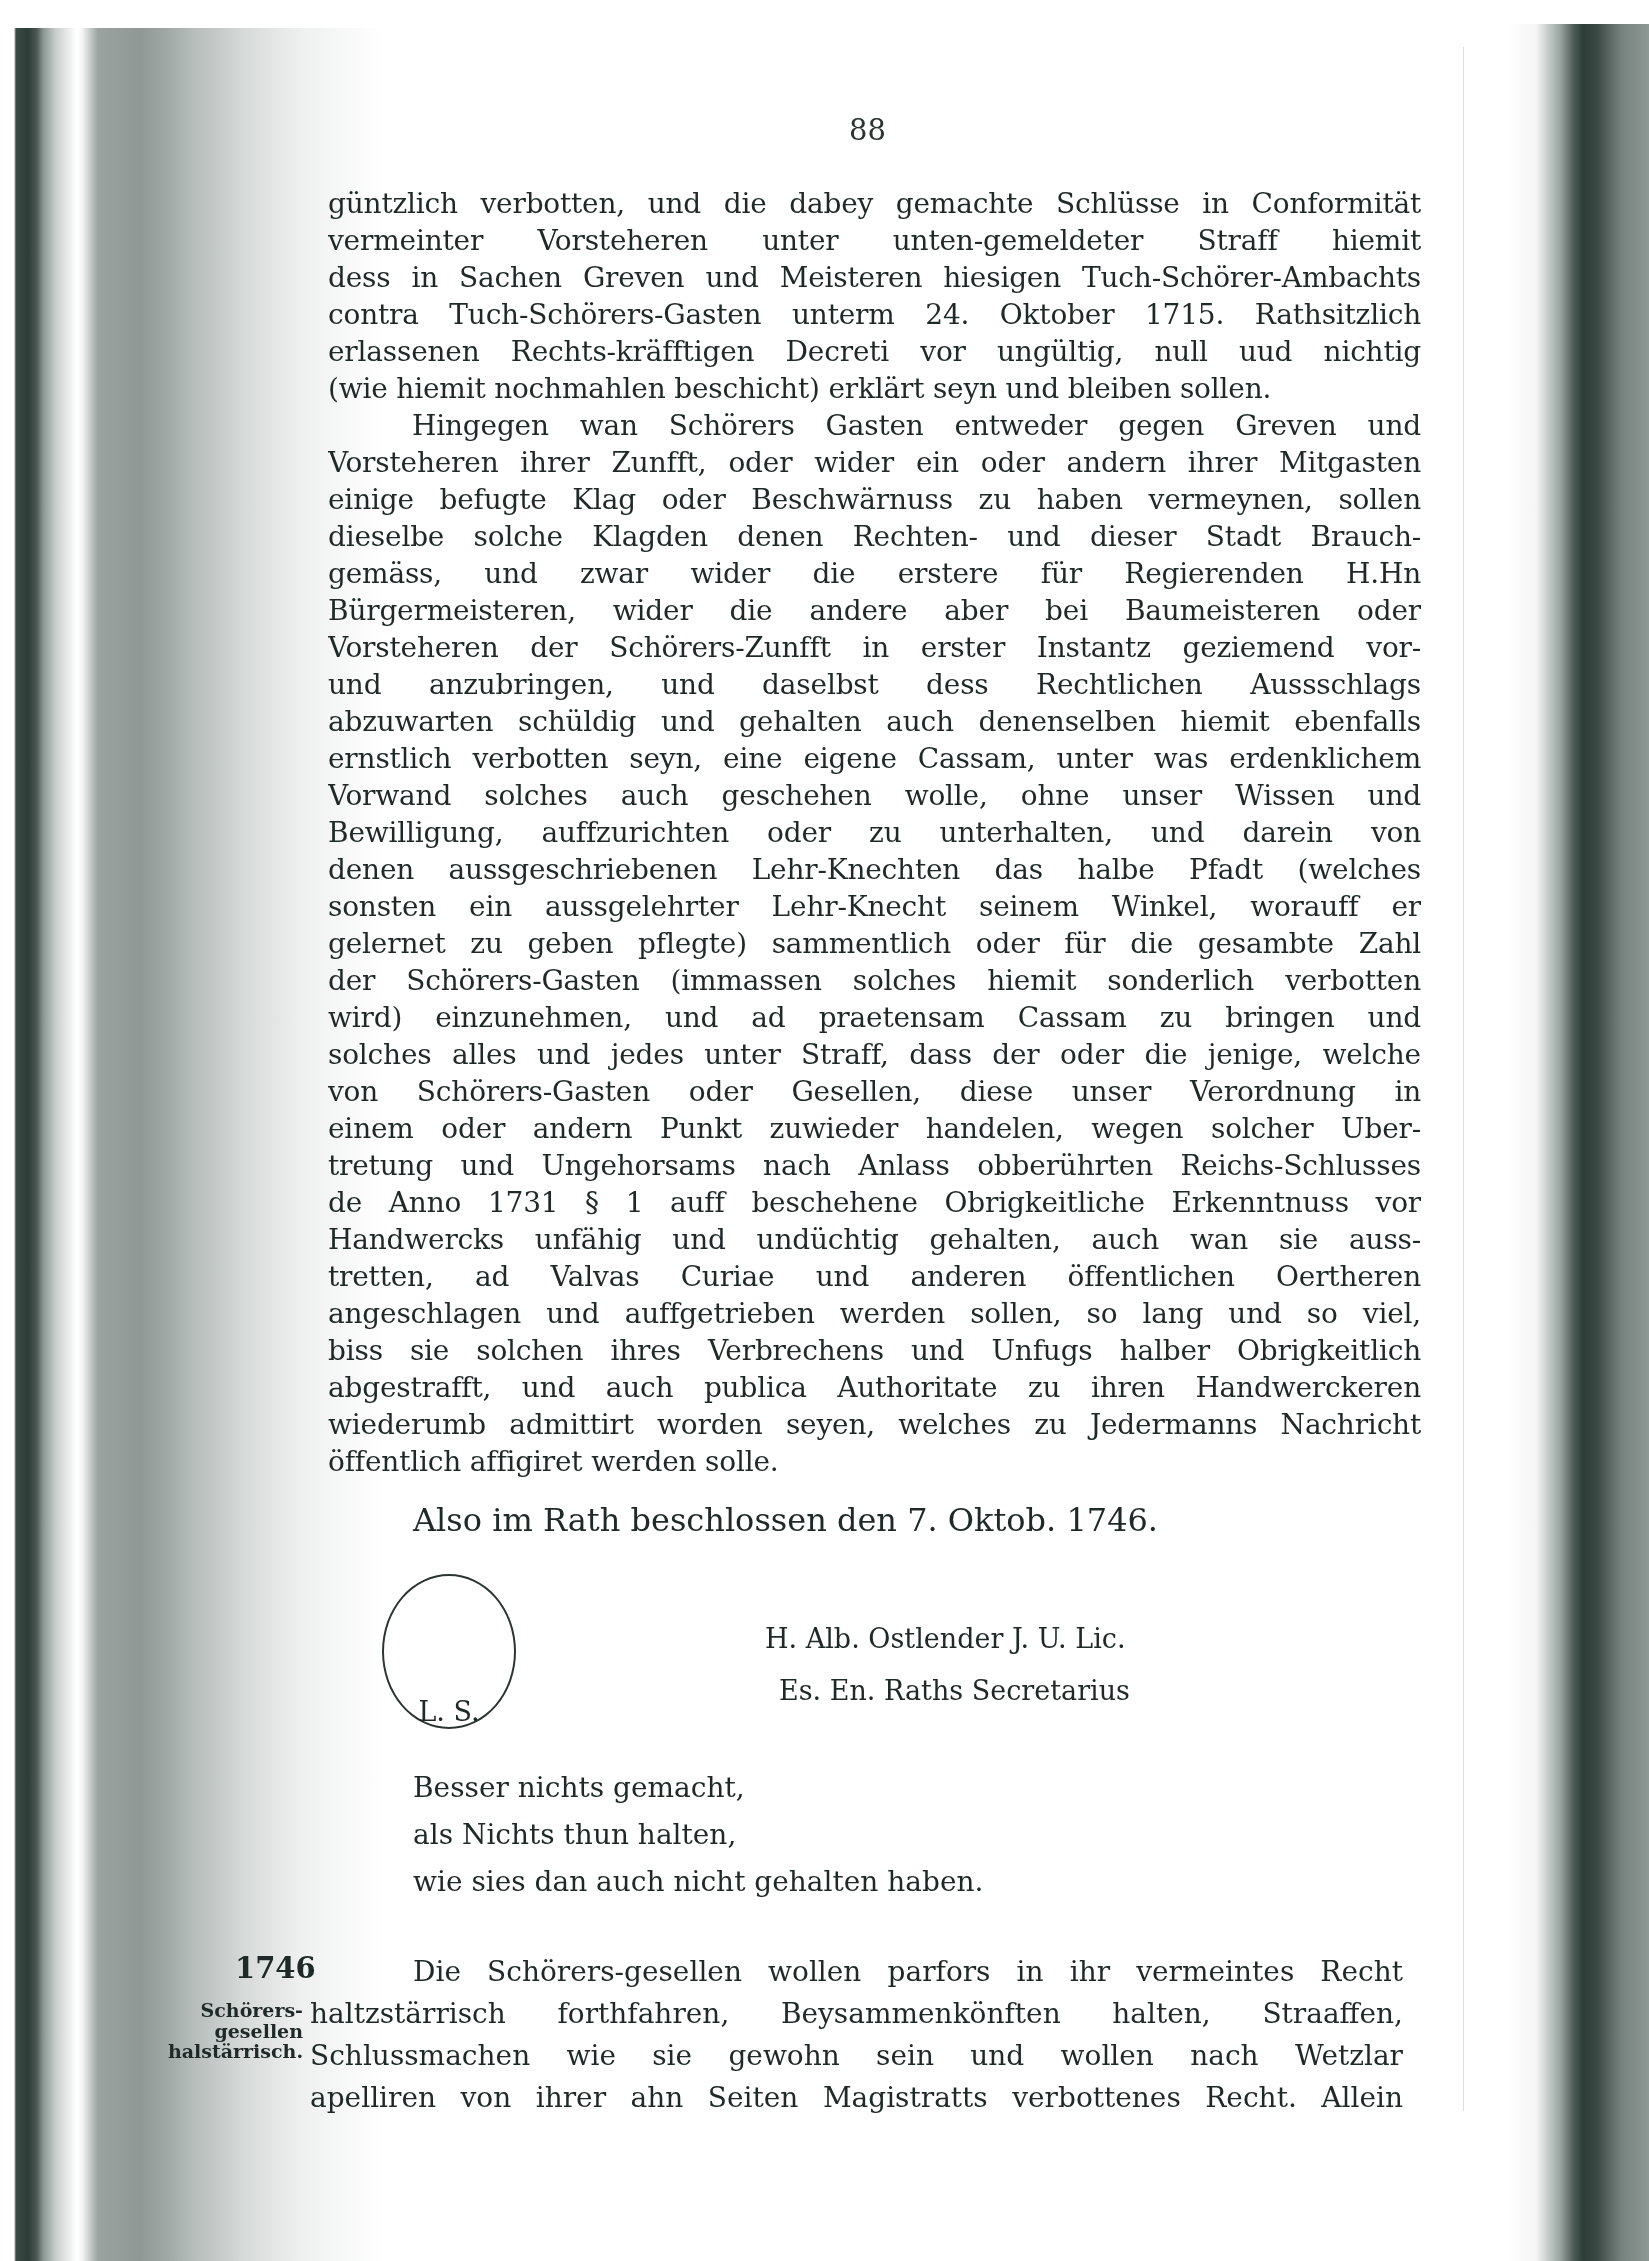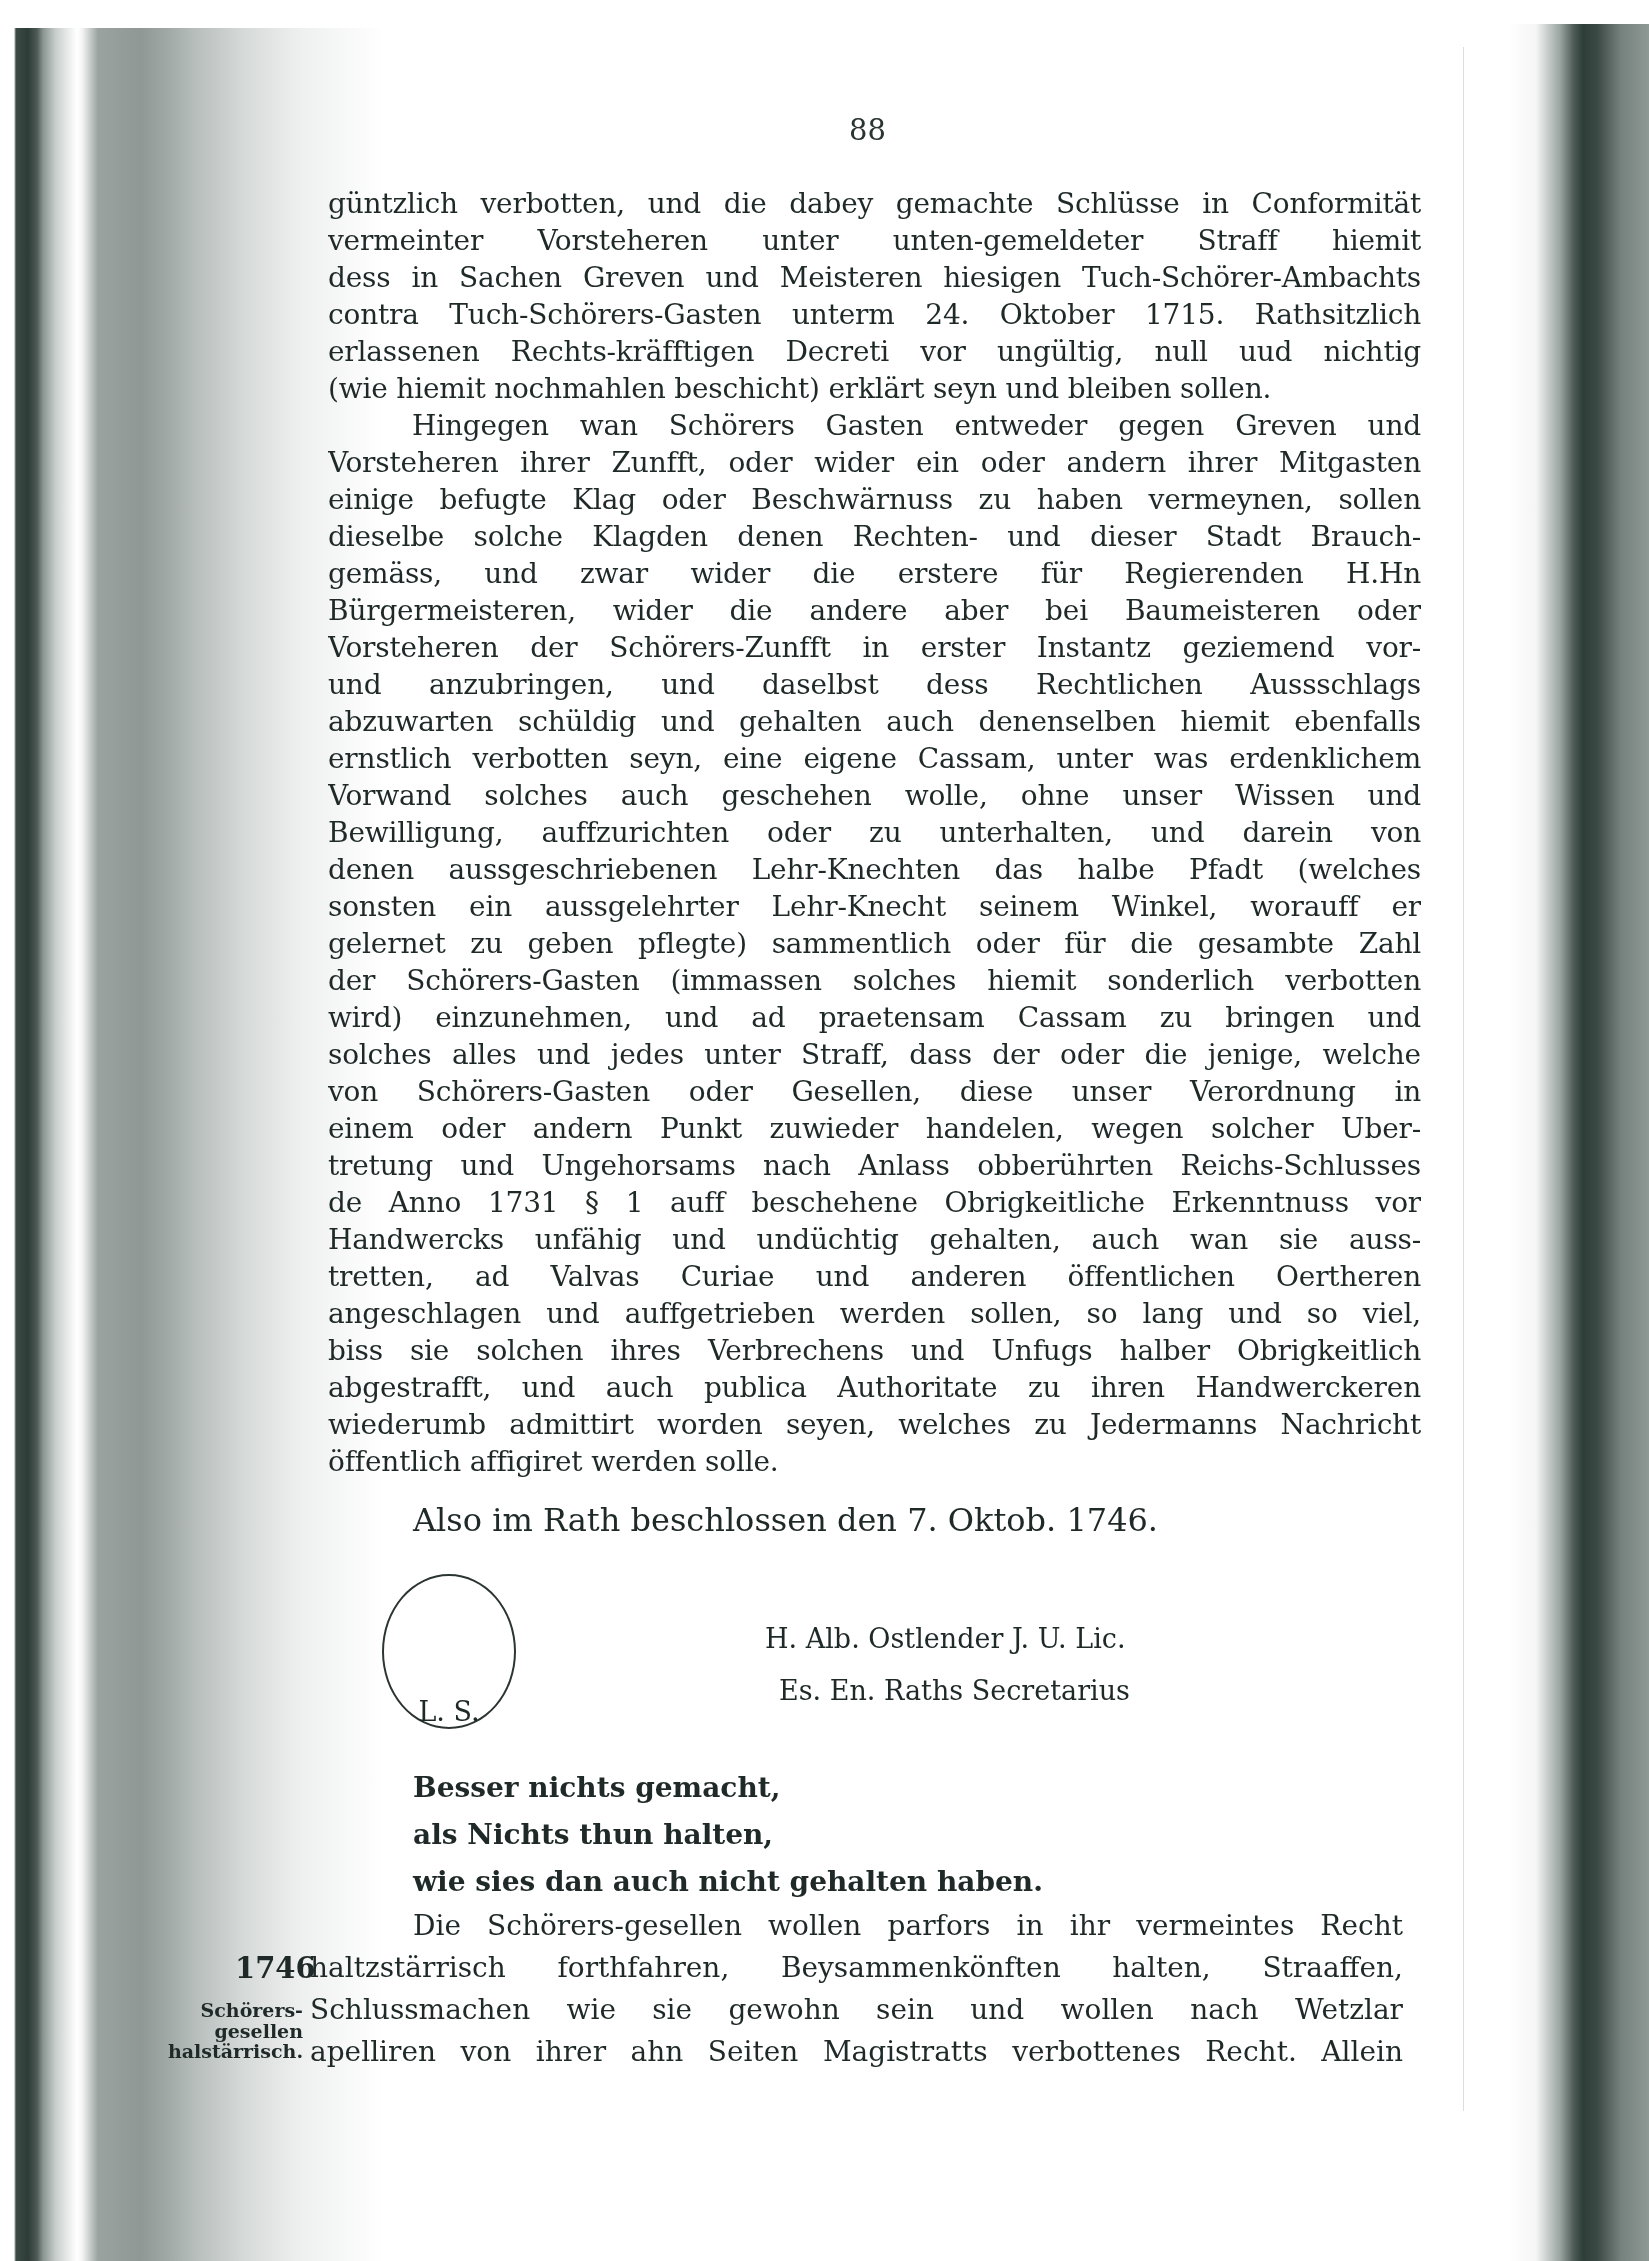--- a/index.html
+++ b/index.html
@@ -56,35 +56,35 @@
     font-size: 27px; font-family: "DejaVu Serif", serif;
   }
   .signature {
     position: absolute; left: 765px; top: 1613px;
     font-size: 27px; line-height: 52px; font-family: "DejaVu Serif", serif;
   }
   .signature div { display: block; }
   .signature .sig-line-2 { padding-left: 14px; }
   .poem {
     position: absolute; left: 413px; top: 1764px;
-    font-size: 28px; line-height: 47px; font-family: "DejaVu Serif", serif; font-weight: bold;
+    font-size: 28px; line-height: 47px; font-family: "DejaVu Serif", serif;
   }
   .margin-year {
     position: absolute; left: 235px; top: 1951px;
     font-size: 29px; font-family: "DejaVu Serif", serif; font-weight: bold;
   }
   .margin-note {
     position: absolute; left: 162px; top: 2000px; width: 141px;
     font-size: 19px; line-height: 20.6px; text-align: right; font-weight: bold;
     font-family: "DejaVu Serif", serif;
   }
   .margin-note span { display: block; }
   .margin-note .mn-3 { margin-left: -2.3px; }
   .section {
-    position: absolute; left: 310px; top: 1905px; width: 1093px;
+    position: absolute; left: 310px; top: 1951px; width: 1093px;
     font-size: 28px; line-height: 42px; font-family: "DejaVu Serif", serif;
   }
   .section .line { display: block; text-align: justify; text-align-last: justify; white-space: nowrap; overflow: hidden; }
   .section .line.indent { padding-left: 103px; }
 </style>
 </head>
 <body>
 
 <div class="scan-left"></div>
 <div class="scan-right"></div>

